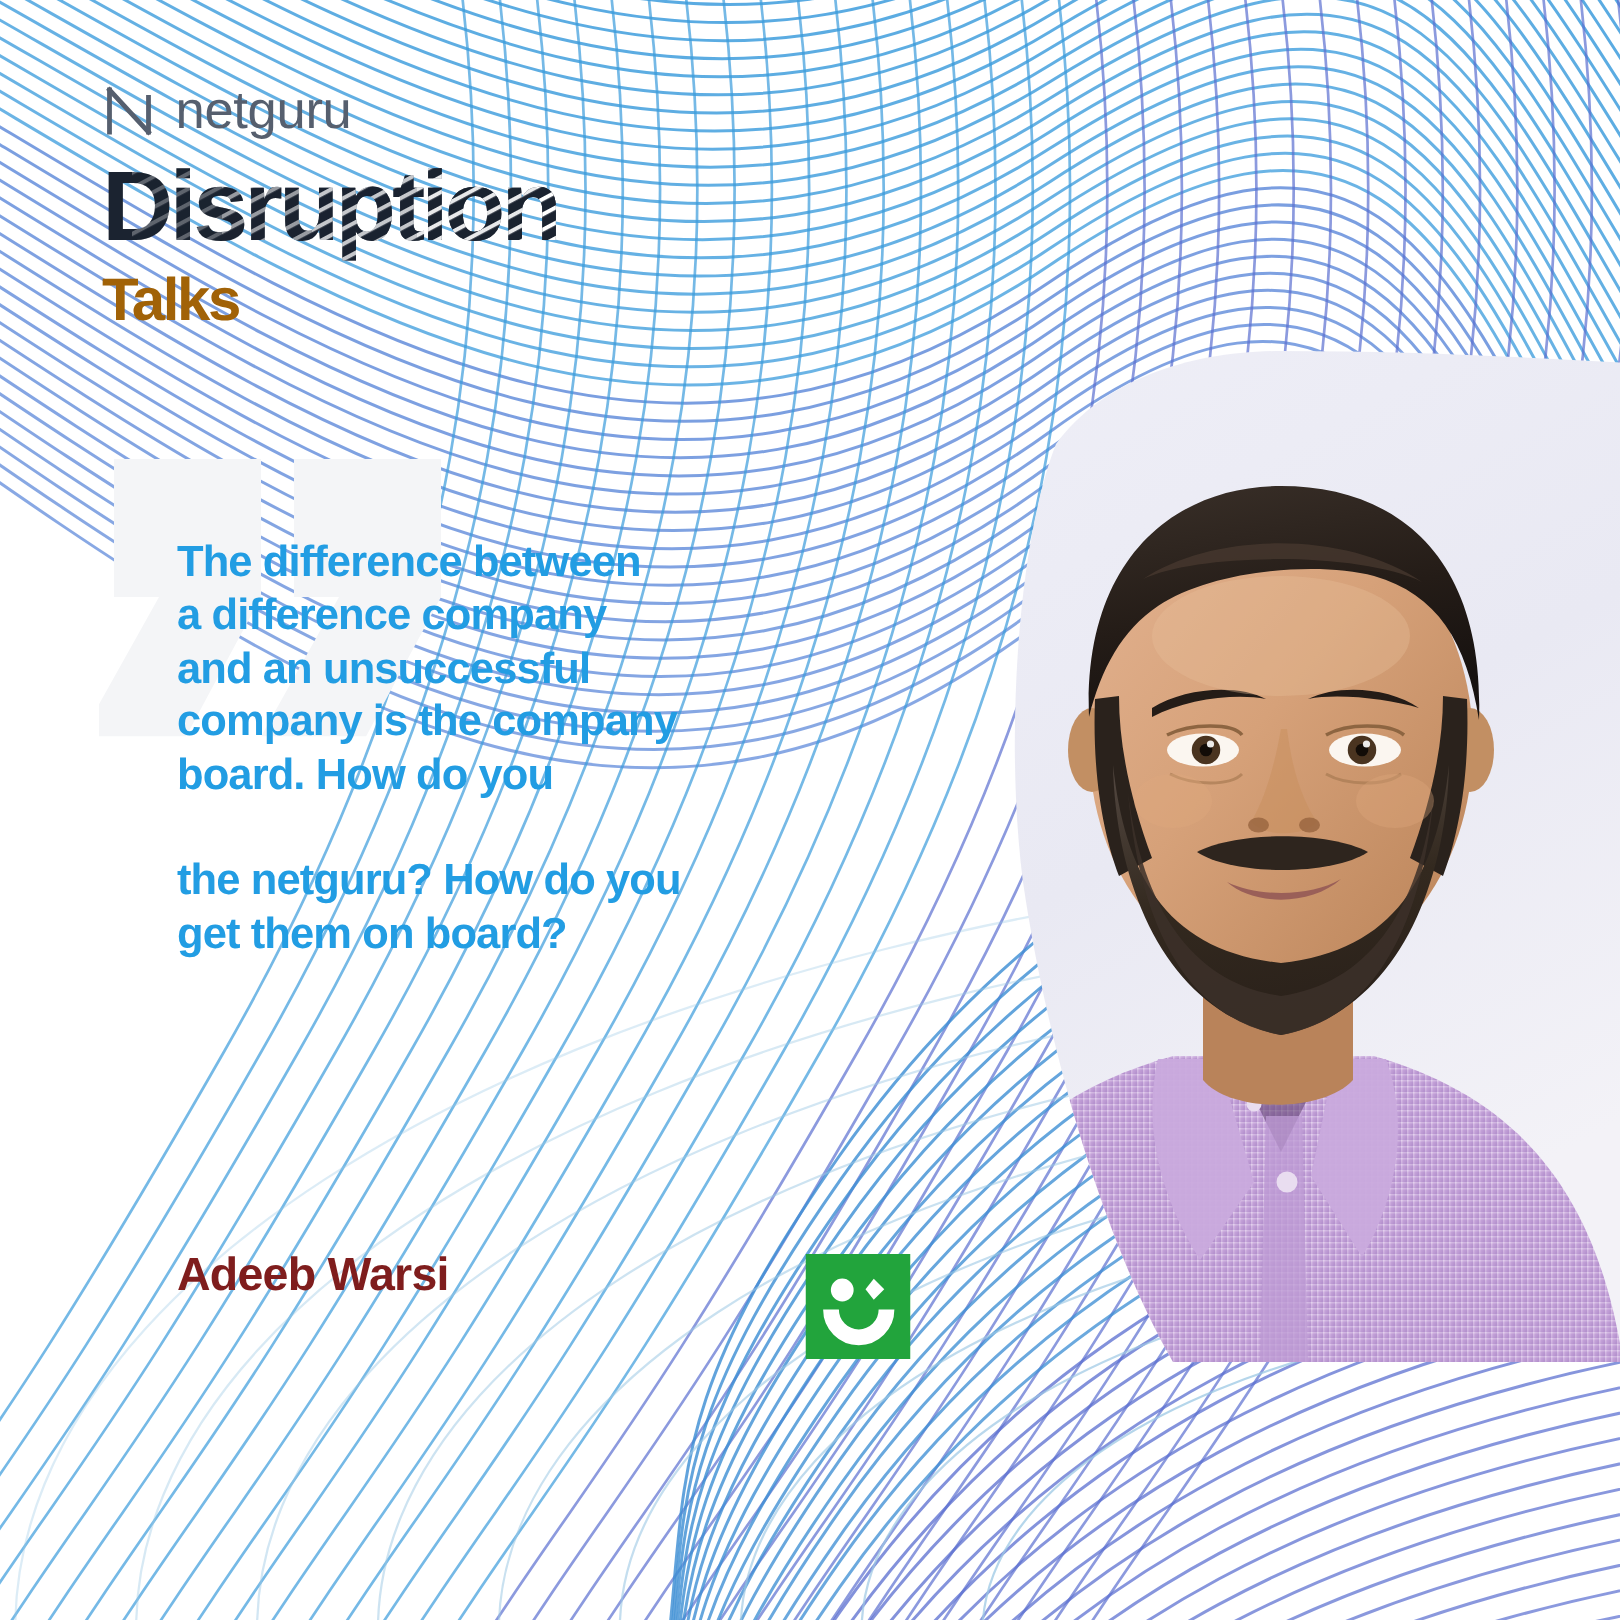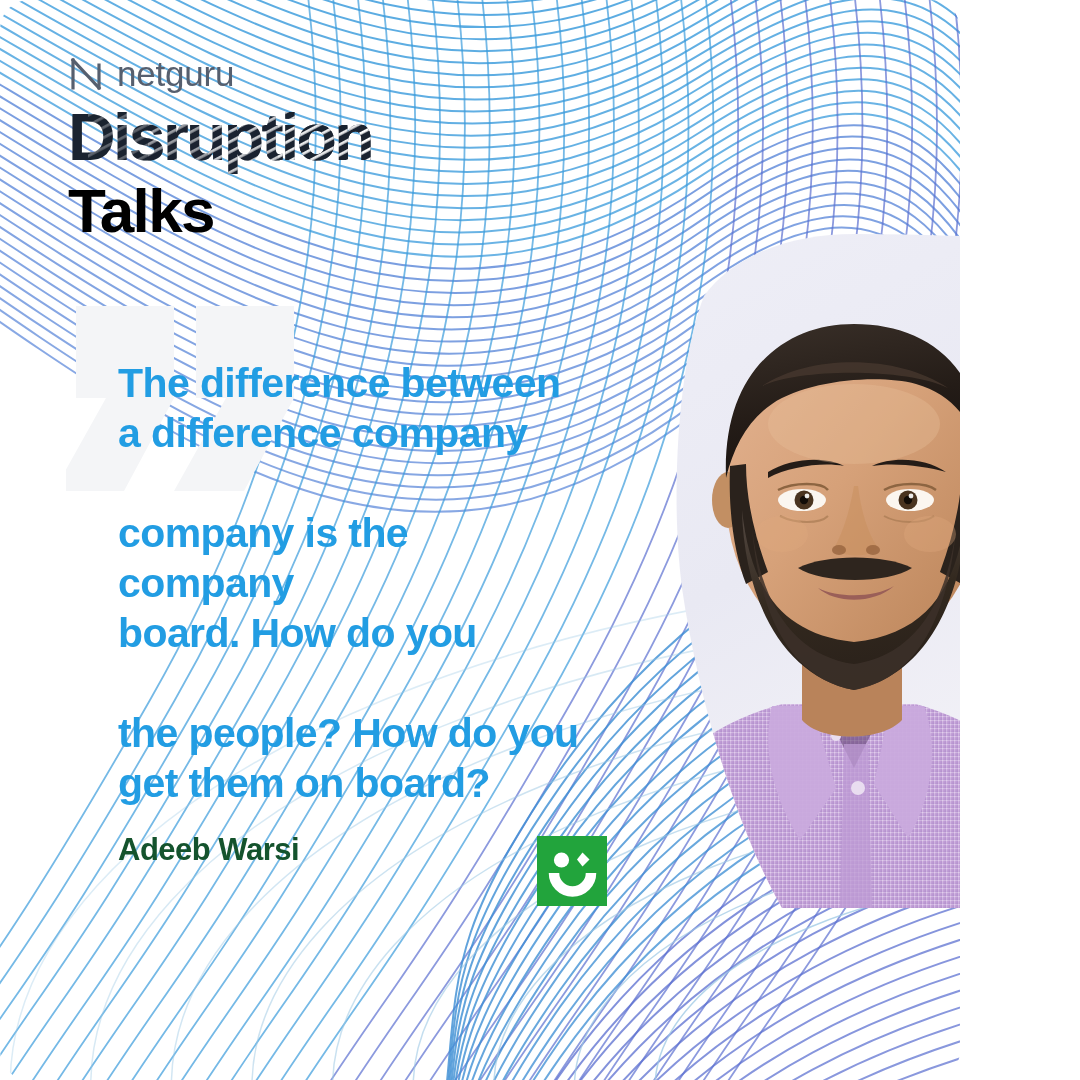--- a/index.html
+++ b/index.html
@@ -5,24 +5,23 @@
   * { margin:0; padding:0; box-sizing:border-box; }
   html,body { width:1080px; height:1080px; }
   body {
     font-family:"Liberation Sans", sans-serif;
     background:#ffffff;
     position:relative;
     overflow:hidden;
   }
   #card {
     position:absolute; inset:0;
-    width:960px; height:1080px;
+    width:1080px; height:1080px;
     background:#ffffff;
     overflow:hidden;
-    border-radius:29px;
   }
 
   
   .bg-layer { position:absolute; inset:0; pointer-events:none; }
   .bg-top   { z-index:1; }
   .bg-bot   { z-index:1; }
 
   
   #portrait-wrap {
     position:absolute;
@@ -44,45 +43,45 @@
     font-family:"Liberation Sans", sans-serif;
   }
 
   
   #title-block {
     position:absolute; left:68px; top:104px; z-index:5;
   }
   #title-disruption { display:block; height:70px; width:400px; }
   #title-talks {
     display:block;
-    font-size:62px; font-weight:700; color:#000000;
+    font-size:40px; font-weight:700; color:#a16207;
     letter-spacing:-1.6px; line-height:1;
     margin-top:6px;
   }
 
   
   #quote-mark {
     position:absolute; left:66px; top:306px;
     width:270px; height:185px; z-index:2;
   }
 
   
   #quote-text {
     position:absolute; left:118px; top:358px; width:470px;
     z-index:4;
-    font-size:41px; line-height:1.22; font-weight:700;
+    font-size:29px; line-height:1.22; font-weight:700;
     color:#229DE3; letter-spacing:-0.6px;
   }
 
   
   #speaker {
     position:absolute; left:118px; top:832px; z-index:5;
   }
   #speaker-name {
-    font-size:31px; font-weight:700; color:#14532d;
+    font-size:31px; font-weight:700; color:#7f1d1d;
     letter-spacing:-0.5px; line-height:1.15;
   }
   #speaker-role {
     font-size:24px; font-weight:400; color:#2B3442;
     letter-spacing:-0.2px; margin-top:4px; line-height:1.2;
   }
 
   
   #careem-logo {
     position:absolute; left:537px; top:836px;
@@ -407,25 +406,25 @@
         <rect x="210" y="0" width="80" height="70" fill="url(#stripePat)" opacity="0.90"></rect>
         <rect x="290" y="0" width="110" height="70" fill="url(#stripePat)" opacity="1"></rect>
       </g>
     </svg>
     <span id="title-talks">Talks</span>
   </div>
 
   <div id="quote-text">
     <span>The difference between</span><br>
     <span>a difference company</span><br>
-    <br>
+    <span>and an unsuccessful</span><br>
     <span>company is the company</span><br>
     <span>board. How do you</span><br>
     <br>
-    <span>the people? How do you</span><br>
+    <span>the netguru? How do you</span><br>
     <span>get them on board?</span>
   </div>
 
   <div id="speaker">
     <div id="speaker-name">Adeeb Warsi</div>
   </div>
 
   <svg id="careem-logo" viewBox="0 0 70 70" aria-hidden="true">
     <rect x="0" y="0" width="70" height="70" fill="#22A43C"></rect>
     <circle cx="24.5" cy="24" r="7.6" fill="#ffffff"></circle>

